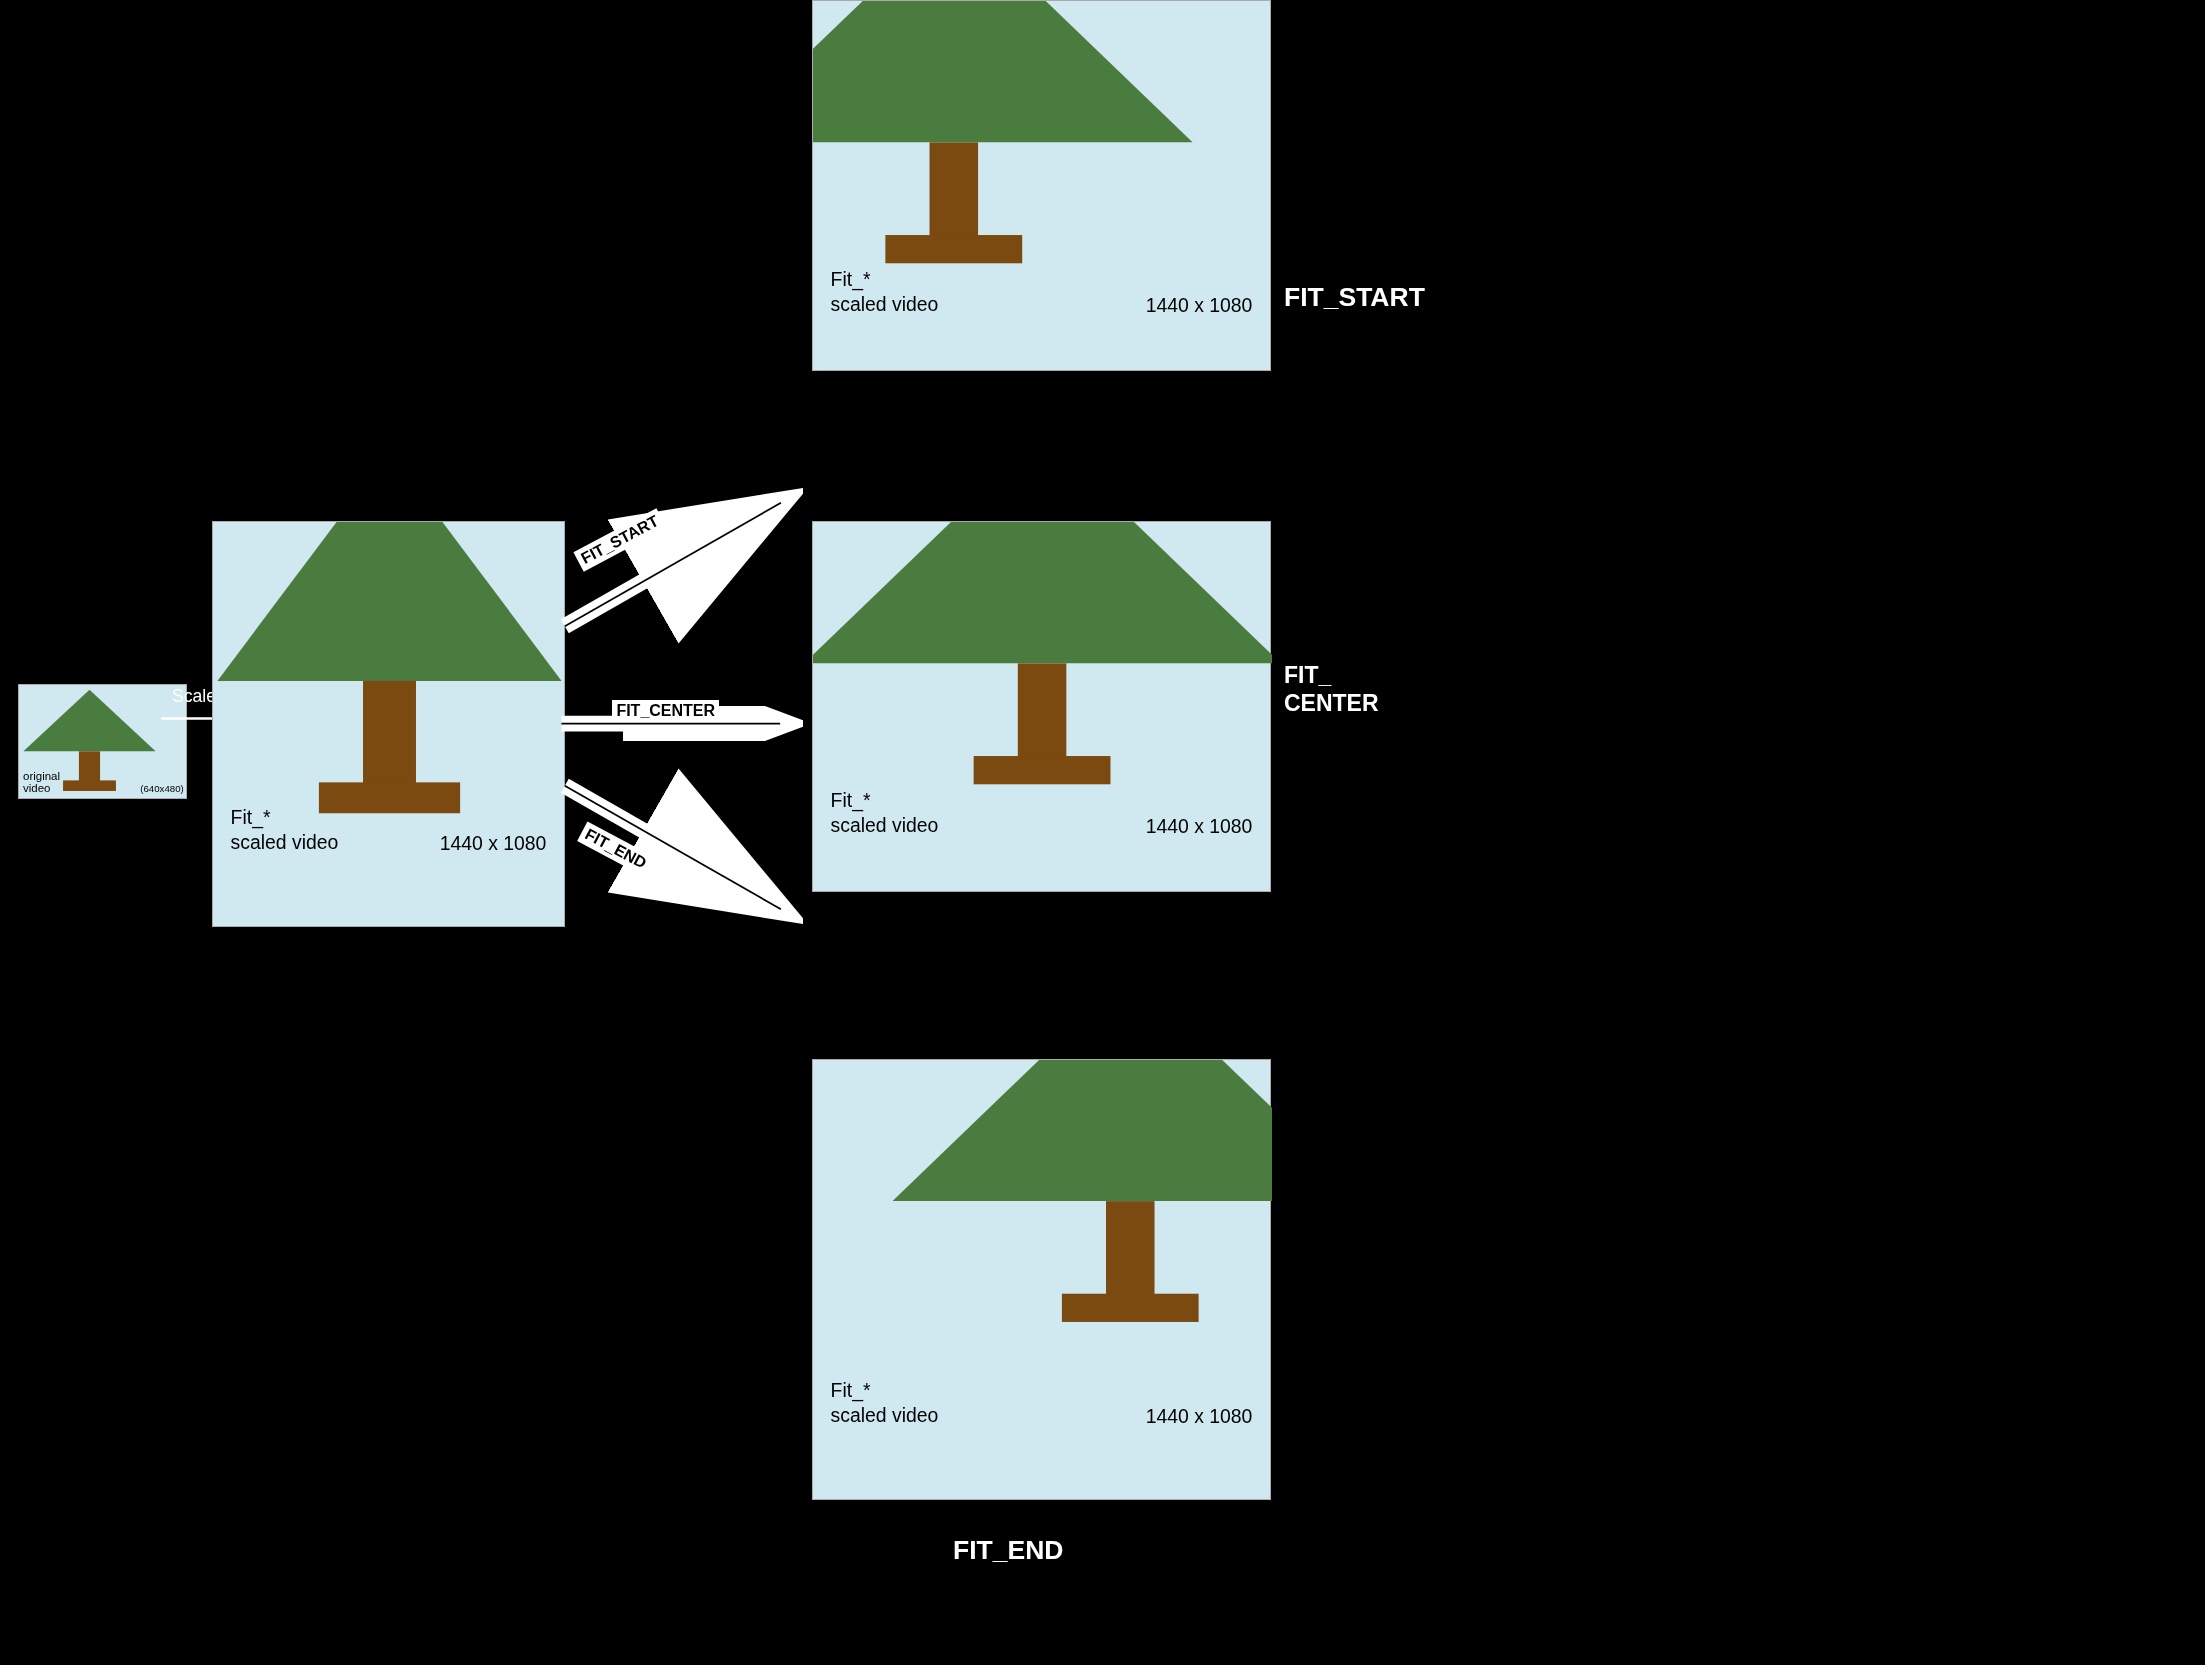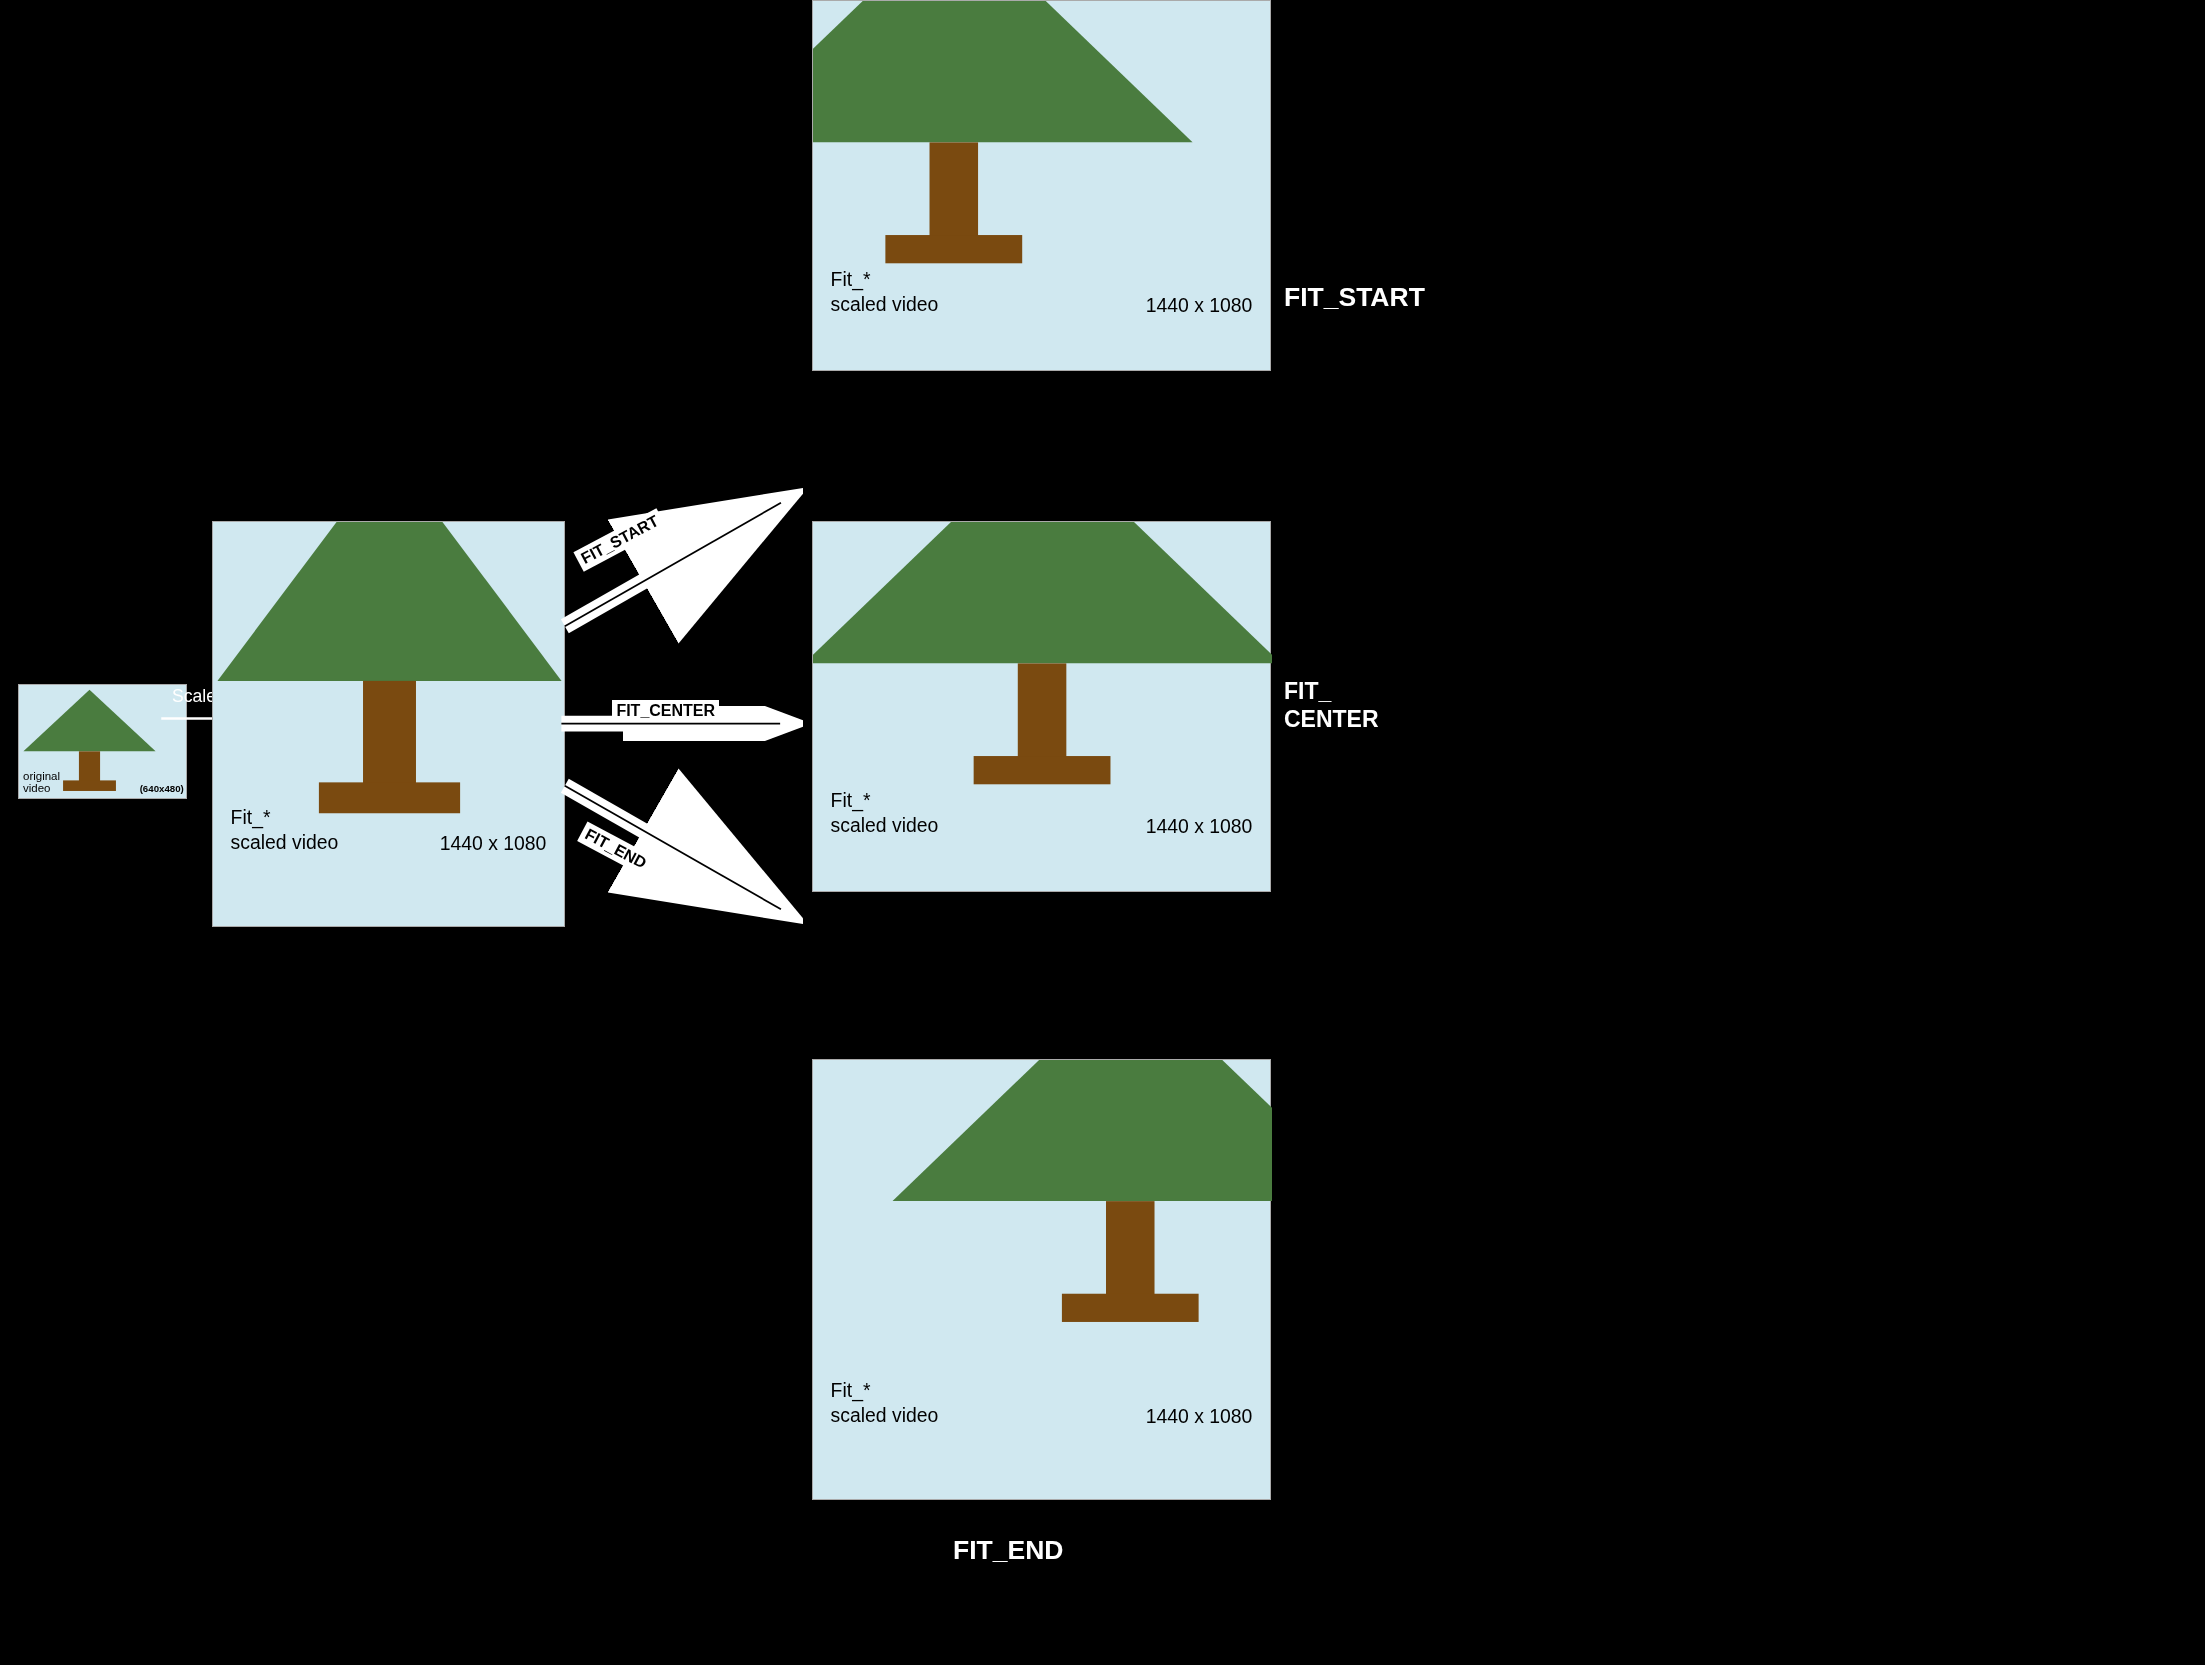--- a/index.html
+++ b/index.html
@@ -28,21 +28,21 @@
     <polygon points="80,5 155,75 5,75" fill="#4a7c3f"></polygon>
 
     <rect x="68" y="75" width="24" height="35" fill="#7a4a10"></rect>
 
     <rect x="50" y="108" width="60" height="12" fill="#7a4a10"></rect>
   </svg>
   <div style="position:absolute;bottom:4.4px;left:4.4px;font-size:11.5px;color:#000;">
     <span>original</span><br>
     <span>video</span>
   </div>
-  <div style="position:absolute;bottom:4.4px;right:1.8px;font-size:9.7px;color:#000;font-weight:bold;">(640x480)</div>
+  <div style="position:absolute;bottom:4.4px;right:1.8px;font-size:9.7px;color:#000;">(640x480)</div>
 </div>
 
 <svg style="position:absolute;left:161px;top:701px;" width="88" height="35" viewBox="0 0 100 40">
   <defs>
     <marker id="arrowhead1" markerWidth="10" markerHeight="7" refX="9" refY="3.5" orient="auto">
       <polygon points="0 0, 10 3.5, 0 7" fill="white"></polygon>
     </marker>
   </defs>
   <line x1="0" y1="20" x2="85" y2="20" stroke="white" stroke-width="3" marker-end="url(#arrowhead1)"></line>
 </svg>
@@ -114,21 +114,21 @@
 
     <polygon points="260,-100 530,160 -10,160" fill="#4a7c3f"></polygon>
 
     <rect x="232" y="160" width="55" height="110" fill="#7a4a10"></rect>
 
     <rect x="182" y="265" width="155" height="32" fill="#7a4a10"></rect>
   </svg>
   <div style="position:absolute;bottom:53px;left:17.6px;font-size:19.4px;color:#000;line-height:1.3;">Fit_*<br>scaled video</div>
   <div style="position:absolute;bottom:53px;right:17.6px;font-size:19.4px;color:#000;">1440 x 1080</div>
 </div>
-<div style="position:absolute;left:1284px;top:662px;color:white;font-size:23px;font-weight:bold;line-height:1.2;margin-top:16px;">FIT_<br>CENTER</div>
+<div style="position:absolute;left:1284px;top:662px;color:white;font-size:23px;font-weight:bold;line-height:1.2;">FIT_<br>CENTER</div>
 
 <div class="video-box" style="left:812px; top:1059px; width:459px; height:441px;">
   <svg width="459" height="441" style="position:absolute;top:0;left:0;" viewBox="0 0 520 500">
 
     <polygon points="360,-100 630,160 90,160" fill="#4a7c3f"></polygon>
 
     <rect x="332" y="160" width="55" height="110" fill="#7a4a10"></rect>
 
     <rect x="282" y="265" width="155" height="32" fill="#7a4a10"></rect>
   </svg>

